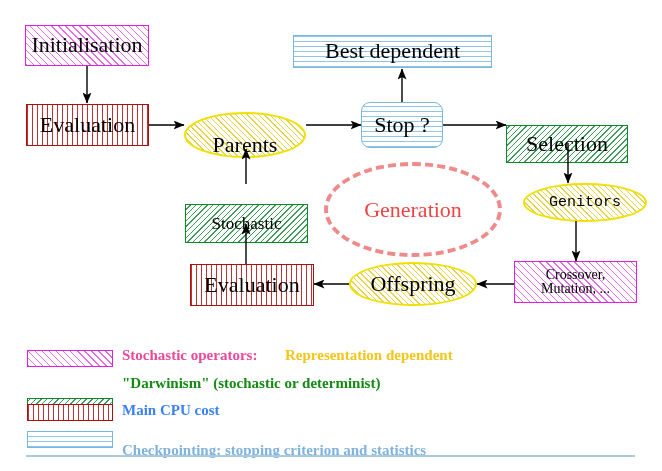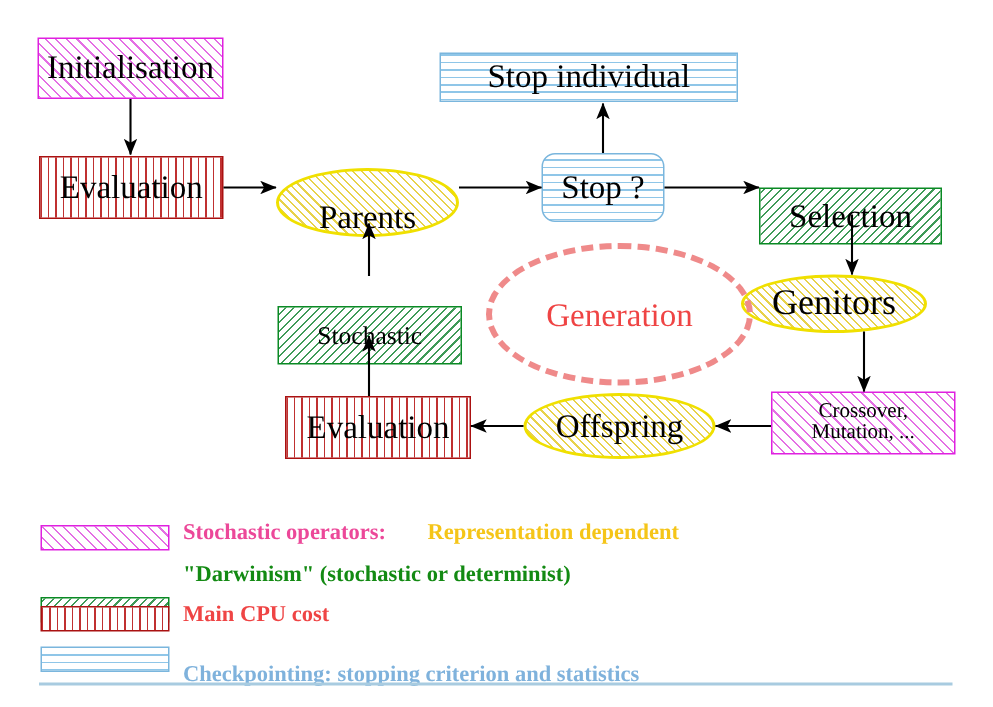--- a/index.html
+++ b/index.html
@@ -104,32 +104,32 @@
 
   <div class="node p-red" style="left:26px;top:104px;width:123px;height:42px;font-size:22px;">
     <span class="lbl">Evaluation</span>
   </div>
 
   <div class="node p-yellow ellipse" style="left:184px;top:112px;width:122px;height:46px;font-size:22px;align-items:flex-end;">
     <span class="lbl">Parents</span>
   </div>
 
   <div class="node p-blue" style="left:293px;top:35px;width:199px;height:33px;font-size:22px;">
-    <span class="lbl">Stop individual</span>
+    <span class="lbl">Best dependent</span>
   </div>
 
   <div class="node p-blue rounded" style="left:361px;top:102px;width:82px;height:46px;font-size:22px;">
     <span class="lbl">Stop ?</span>
   </div>
 
   <div class="node p-green" style="left:506px;top:105px;width:122px;height:38px;font-size:22px;">
     <span class="lbl">Selection</span>
   </div>
 
-  <div class="node p-yellow ellipse" style="left:494px;top:183px;width:124px;height:39px;font-size:24px;">
+  <div class="node p-yellow ellipse" style="left:523px;top:183px;width:124px;height:39px;font-size:15px;font-family:Liberation Mono, monospace;">
     <span class="lbl">Genitors</span>
   </div>
 
   <div class="node p-magenta" style="left:514px;top:261px;width:123px;height:42px;font-size:14px;">
     <span class="lbl">Crossover,
 Mutation, ...</span>
   </div>
 
   <div class="node p-yellow ellipse" style="left:349px;top:262px;width:128px;height:44px;font-size:22px;">
     <span class="lbl">Offspring</span>
@@ -154,21 +154,21 @@
   <div class="legend-text" style="left:285px;top:347px;font-size:15px;color:#f5c518;">Representation dependent</div>
 
   <div class="legend-row" style="left:27px;top:378px;">
     <div class="swatch p-green"></div>
   </div>
   <div class="legend-text" style="left:122px;top:375px;font-size:15px;color:#138a13;">"Darwinism" (stochastic or determinist)</div>
 
   <div class="legend-row" style="left:27px;top:404px;">
     <div class="swatch p-red"></div>
   </div>
-  <div class="legend-text" style="left:122px;top:402px;font-size:15px;color:#ef4444;">Main CPU cost</div>
+  <div class="legend-text" style="left:122px;top:402px;font-size:15px;color:#3b82f6;">Main CPU cost</div>
 
   <div class="legend-row" style="left:27px;top:431px;">
     <div class="swatch p-blue"></div>
   </div>
   <div class="legend-text" style="left:122px;top:429px;font-size:15px;color:#7fb2dc;margin-top:13px;">Checkpointing: stopping criterion and statistics</div>
 
   <div class="frame-line" style="left:26px;top:455px;width:609px;height:2px;"></div>
 
 </div>
 

